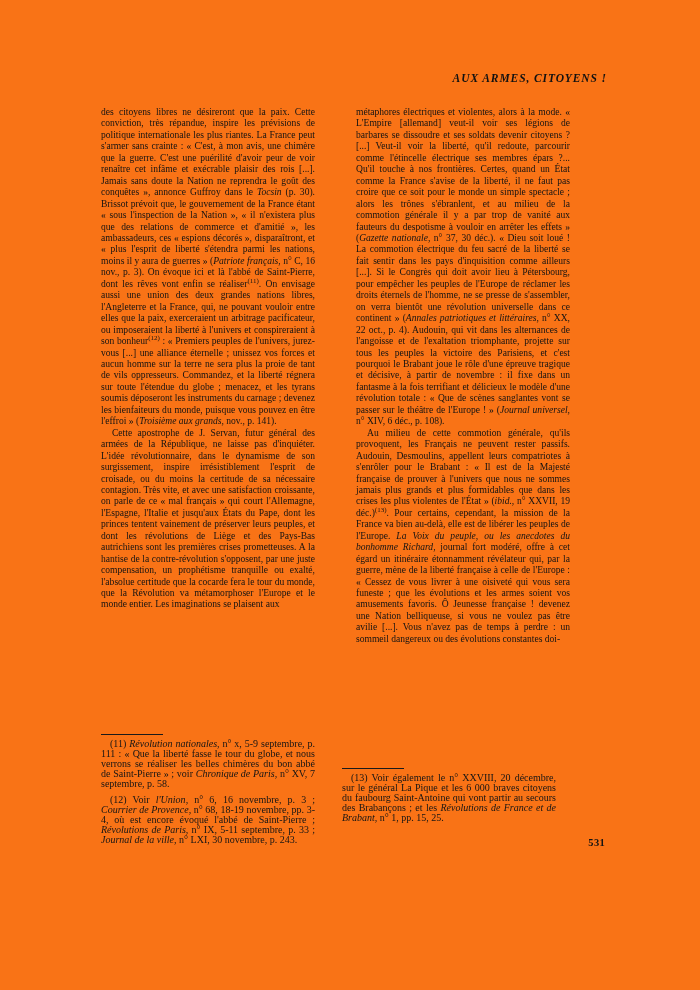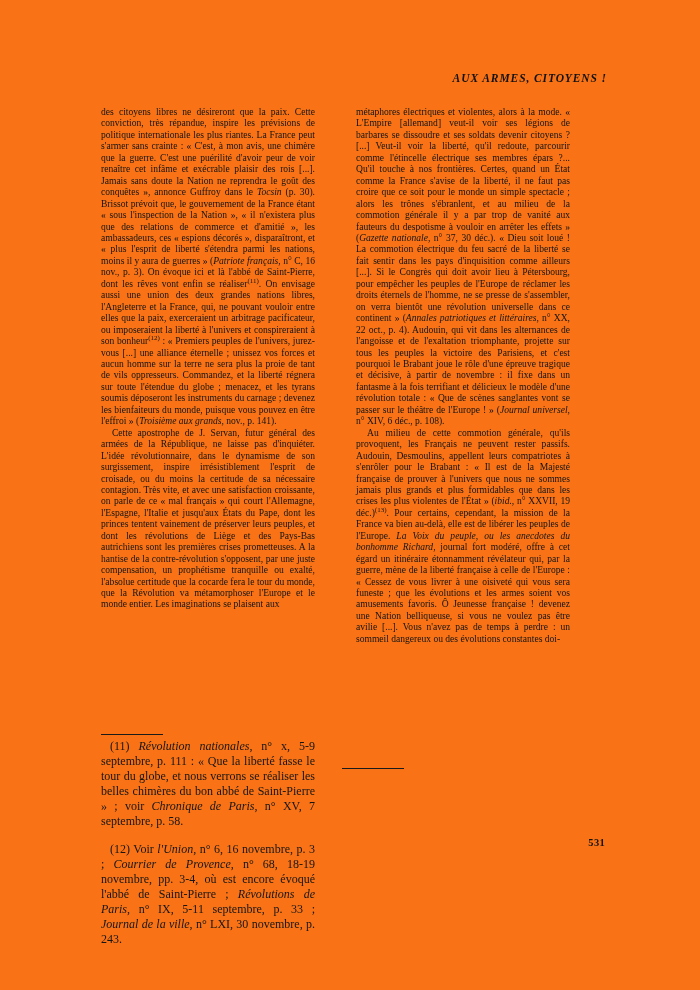--- a/index.html
+++ b/index.html
@@ -72,27 +72,27 @@
   .footnotes.left-block  { top: 734px; }
   .fn-col { width: 214px; position: relative; }
   .fn-rule {
     width: 62px;
     height: 1px;
     background: #1a1a1a;
     margin: 0 0 4px 0;
   }
   .fn-rule.shift { margin-top: 0; }
   .fn-text {
-    font-size: 12px;
-    line-height: 15px;
+    font-size: 10px;
+    line-height: 10px;
     text-align: justify;
     margin: 0;
     color: #151515;
   }
-  .fn-text + .fn-text { margin-top: 13px; }
+  .fn-text + .fn-text { margin-top: 6px; }
   .fn-text .lead { padding-left: 9px; }
   .fn-text i { font-style: italic; }
   .fn-col.right-fn { padding-top: 34px; }
   
   .folio {
     position: absolute;
     right: 95px;
     bottom: 142px;
     font-size: 10.5px;
     font-weight: 700;
@@ -123,19 +123,20 @@
   <div class="footnotes left-block">
 
     <div class="fn-col">
       <div class="fn-rule"></div>
       <p class="fn-text"><span class="lead">(11) <i>Révolution nationales</i>, n° x, 5-9 septembre, p. 111 : « Que la liberté fasse le tour du globe, et nous verrons se réaliser les belles chimères du bon abbé de Saint-Pierre » ; voir <i>Chronique de Paris</i>, n° XV, 7 septembre, p. 58.</span></p>
       <p class="fn-text"><span class="lead">(12) Voir <i>l'Union</i>, n° 6, 16 novembre, p. 3 ; <i>Courrier de Provence</i>, n° 68, 18-19 novembre, pp. 3-4, où est encore évoqué l'abbé de Saint-Pierre ; <i>Révolutions de Paris</i>, n° IX, 5-11 septembre, p. 33 ; <i>Journal de la ville</i>, n° LXI, 30 novembre, p. 243.</span></p>
     </div>
 
     <div class="fn-col right-fn">
       <div class="fn-rule shift"></div>
+      <p class="fn-text"><span class="lead">(13) Voir également le n° XXVIII, 20 décembre, sur le général La Pique et les 6 000 braves citoyens du faubourg Saint-Antoine qui vont partir au secours des Brabançons ; et les <i>Révolutions de France et de Brabant</i>, n° 1, pp. 15, 25.</span></p>
     </div>
 
   </div>
 
   <div class="folio">531</div>
 
 </div>
 
 </body></html>

